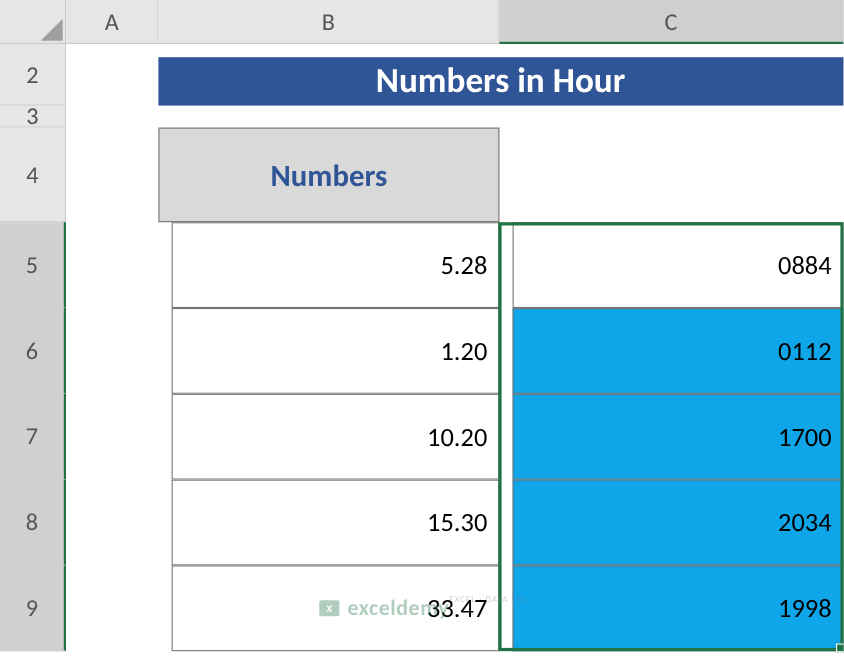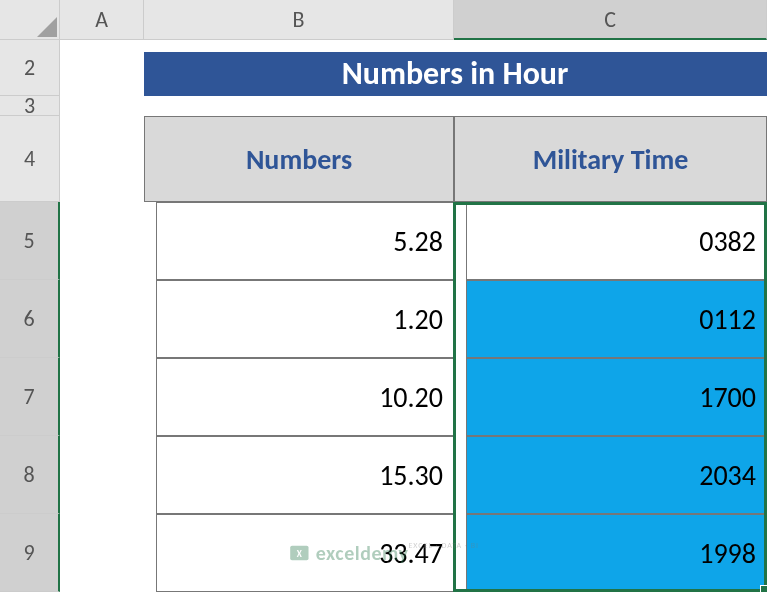--- a/index.html
+++ b/index.html
@@ -90,21 +90,21 @@
   color: #2f5597;
   font-weight: bold;
   font-size: 28px;
   justify-content: center;
   border: 1px solid #777777;
 }
 .data-cell {
   background: #ffffff;
   color: #000000;
   justify-content: flex-end;
-  font-size: 28px;
+  font-size: 24px;
   border: 1px solid #777777;
   margin-left: 12px;
 }
 .data-cell.selected {
   background: #0ea5e9;
 }
 .selection-box {
   position: absolute;
   border: 3px solid #217346;
   pointer-events: none;
@@ -176,25 +176,24 @@
 
   <div class="cell" style="grid-column:2;grid-row:2"></div>
   <div class="cell title-cell">Numbers in Hour</div>
 
   <div class="cell" style="grid-column:2;grid-row:3"></div>
   <div class="cell" style="grid-column:3;grid-row:3"></div>
   <div class="cell" style="grid-column:4;grid-row:3"></div>
 
   <div class="cell" style="grid-column:2;grid-row:4"></div>
   <div class="cell header-cell" style="grid-column:3;grid-row:4">Numbers</div>
-  <div class="cell header-cell" style="grid-column:4;grid-row:4">Military Time</div>
 
   <div class="cell" style="grid-column:2;grid-row:5"></div>
   <div class="cell data-cell" style="grid-column:3;grid-row:5">5.28</div>
-  <div class="cell data-cell" style="grid-column:4;grid-row:5;background:#ffffff">0382</div>
+  <div class="cell data-cell" style="grid-column:4;grid-row:5;background:#ffffff">0884</div>
 
   <div class="cell" style="grid-column:2;grid-row:6"></div>
   <div class="cell data-cell" style="grid-column:3;grid-row:6">1.20</div>
   <div class="cell data-cell selected" style="grid-column:4;grid-row:6">0112</div>
 
   <div class="cell" style="grid-column:2;grid-row:7"></div>
   <div class="cell data-cell" style="grid-column:3;grid-row:7">10.20</div>
   <div class="cell data-cell selected" style="grid-column:4;grid-row:7">1700</div>
 
   <div class="cell" style="grid-column:2;grid-row:8"></div>

